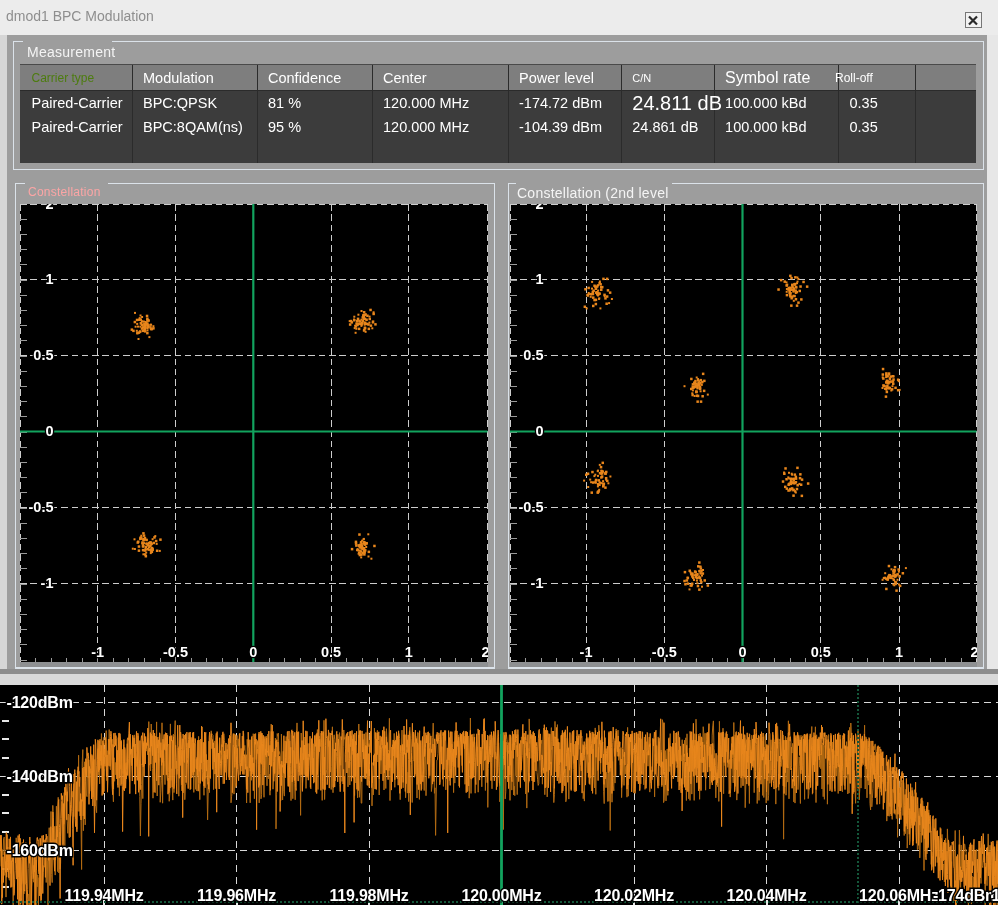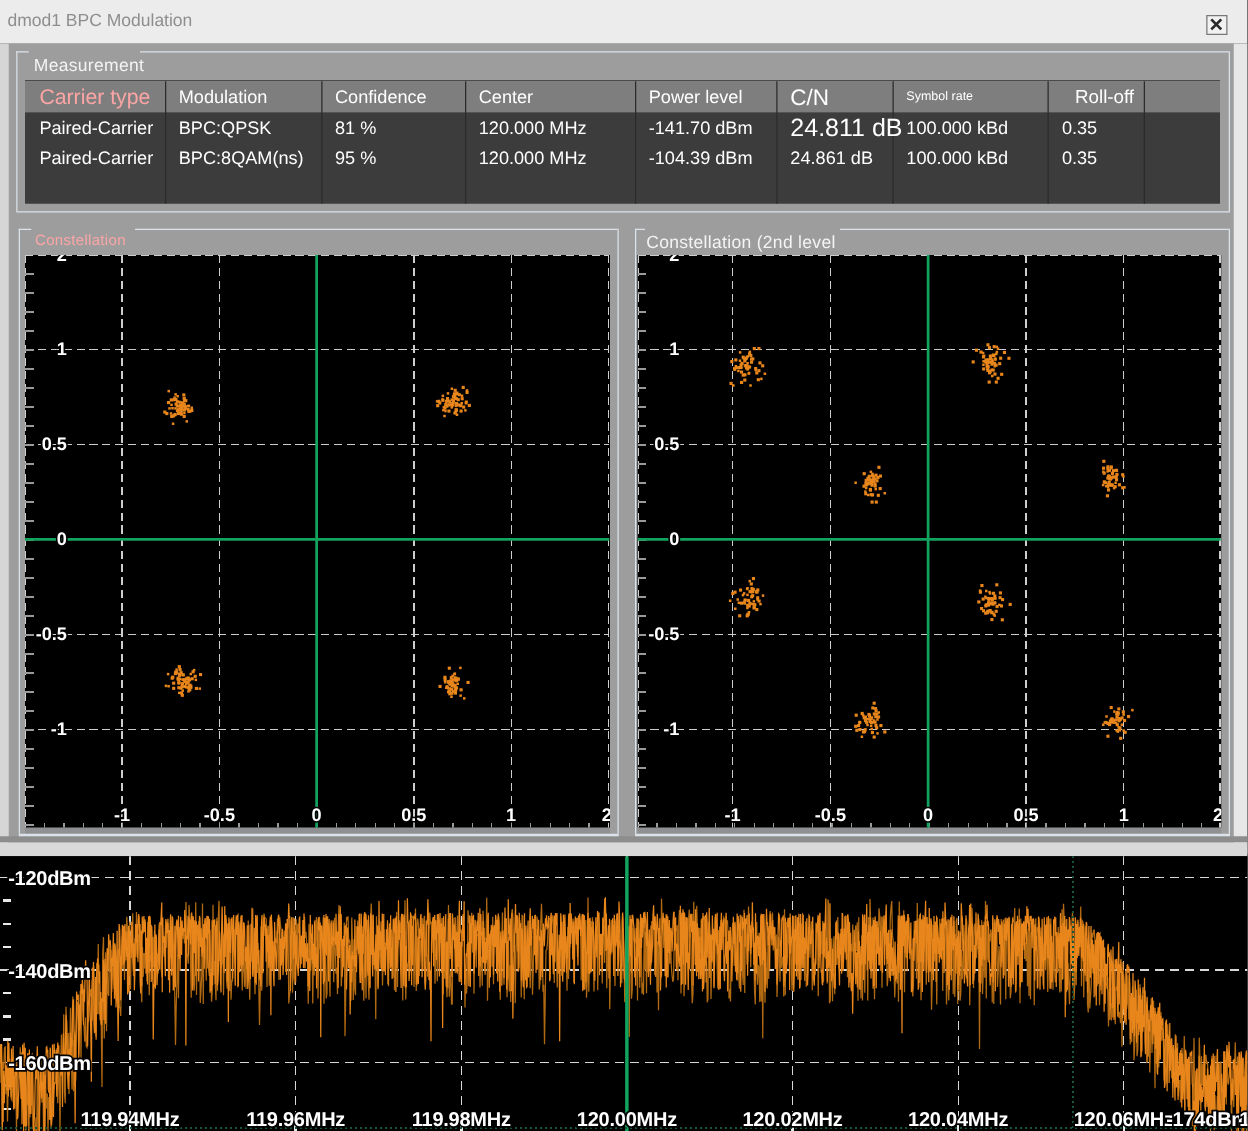--- a/index.html
+++ b/index.html
@@ -27,33 +27,33 @@
 <div style="position:absolute;left:20px;top:91px;width:955.7px;height:72px;background:#3c3c3c"></div>
 <div style="position:absolute;left:131.5px;top:65px;width:1px;height:98px;background:#2b2b2b"></div>
 <div style="position:absolute;left:256.5px;top:65px;width:1px;height:98px;background:#2b2b2b"></div>
 <div style="position:absolute;left:371.5px;top:65px;width:1px;height:98px;background:#2b2b2b"></div>
 <div style="position:absolute;left:507.5px;top:65px;width:1px;height:98px;background:#2b2b2b"></div>
 <div style="position:absolute;left:620.8px;top:65px;width:1px;height:98px;background:#2b2b2b"></div>
 <div style="position:absolute;left:713.6px;top:65px;width:1px;height:98px;background:#2b2b2b"></div>
 <div style="position:absolute;left:838px;top:65px;width:1px;height:98px;background:#2b2b2b"></div>
 <div style="position:absolute;left:915px;top:65px;width:1px;height:98px;background:#2b2b2b"></div>
 <div style="position:absolute;left:20px;top:90px;width:955.7px;height:1px;background:#2b2b2b"></div>
-<div style="position:absolute;left:31.5px;top:65px;height:36px;line-height:26px;color:#fca5a5;font-size:17px;white-space:nowrap">Carrier type</div>
+<div style="position:absolute;left:31.5px;top:65px;height:36px;line-height:26px;color:#4d7c0f;font-size:12px;white-space:nowrap">Carrier type</div>
 <div style="position:absolute;left:143.0px;top:65px;height:26px;line-height:26px;color:#fff;font-size:14.5px;white-space:nowrap">Modulation</div>
 <div style="position:absolute;left:268.0px;top:65px;height:36px;line-height:26px;color:#fff;font-size:14.5px;white-space:nowrap">Confidence</div>
 <div style="position:absolute;left:383.0px;top:65px;height:26px;line-height:26px;color:#fff;font-size:14.5px;white-space:nowrap">Center</div>
 <div style="position:absolute;left:519.0px;top:65px;height:26px;line-height:26px;color:#fff;font-size:14.5px;white-space:nowrap">Power level</div>
-<div style="position:absolute;left:632.3px;top:65px;height:26px;line-height:26px;color:#fff;font-size:18px;white-space:nowrap">C/N</div>
-<div style="position:absolute;left:725.1px;top:65px;height:26px;line-height:26px;color:#fff;font-size:10px;white-space:nowrap">Symbol rate</div>
-<div style="position:absolute;left:860px;top:65px;height:14px;line-height:26px;color:#fff;font-size:15px;white-space:nowrap">Roll-off</div>
+<div style="position:absolute;left:632.3px;top:65px;height:26px;line-height:26px;color:#fff;font-size:11px;white-space:nowrap">C/N</div>
+<div style="position:absolute;left:725.1px;top:65px;height:26px;line-height:26px;color:#fff;font-size:16px;white-space:nowrap">Symbol rate</div>
+<div style="position:absolute;left:835px;top:65px;height:14px;line-height:26px;color:#fff;font-size:12px;white-space:nowrap">Roll-off</div>
 <div style="position:absolute;left:31.5px;top:91px;height:24px;line-height:24px;color:#fff;font-size:14.5px;white-space:nowrap">Paired-Carrier</div>
 <div style="position:absolute;left:143.0px;top:91px;height:24px;line-height:24px;color:#fff;font-size:14.5px;white-space:nowrap">BPC:QPSK</div>
 <div style="position:absolute;left:268.0px;top:91px;height:24px;line-height:24px;color:#fff;font-size:14.5px;white-space:nowrap">81 %</div>
 <div style="position:absolute;left:383.0px;top:91px;height:24px;line-height:24px;color:#fff;font-size:14.5px;white-space:nowrap">120.000 MHz</div>
-<div style="position:absolute;left:519.0px;top:91px;height:24px;line-height:24px;color:#fff;font-size:14.5px;white-space:nowrap">-141.70 dBm</div>
+<div style="position:absolute;left:519.0px;top:91px;height:24px;line-height:24px;color:#fff;font-size:14.5px;white-space:nowrap">-174.72 dBm</div>
 <div style="position:absolute;left:632.3px;top:91px;height:24px;line-height:24px;color:#fff;font-size:20px;white-space:nowrap">24.811 dB</div>
 <div style="position:absolute;left:725.1px;top:91px;height:24px;line-height:24px;color:#fff;font-size:14.5px;white-space:nowrap">100.000 kBd</div>
 <div style="position:absolute;left:849.5px;top:91px;height:24px;line-height:24px;color:#fff;font-size:14.5px;white-space:nowrap">0.35</div>
 <div style="position:absolute;left:31.5px;top:115px;height:24px;line-height:24px;color:#fff;font-size:14.5px;white-space:nowrap">Paired-Carrier</div>
 <div style="position:absolute;left:143.0px;top:115px;height:24px;line-height:24px;color:#fff;font-size:14.5px;white-space:nowrap">BPC:8QAM(ns)</div>
 <div style="position:absolute;left:268.0px;top:115px;height:24px;line-height:24px;color:#fff;font-size:14.5px;white-space:nowrap">95 %</div>
 <div style="position:absolute;left:383.0px;top:115px;height:24px;line-height:24px;color:#fff;font-size:14.5px;white-space:nowrap">120.000 MHz</div>
 <div style="position:absolute;left:519.0px;top:115px;height:24px;line-height:24px;color:#fff;font-size:14.5px;white-space:nowrap">-104.39 dBm</div>
 <div style="position:absolute;left:632.3px;top:115px;height:24px;line-height:24px;color:#fff;font-size:14.5px;white-space:nowrap">24.861 dB</div>
 <div style="position:absolute;left:725.1px;top:115px;height:24px;line-height:24px;color:#fff;font-size:14.5px;white-space:nowrap">100.000 kBd</div>

